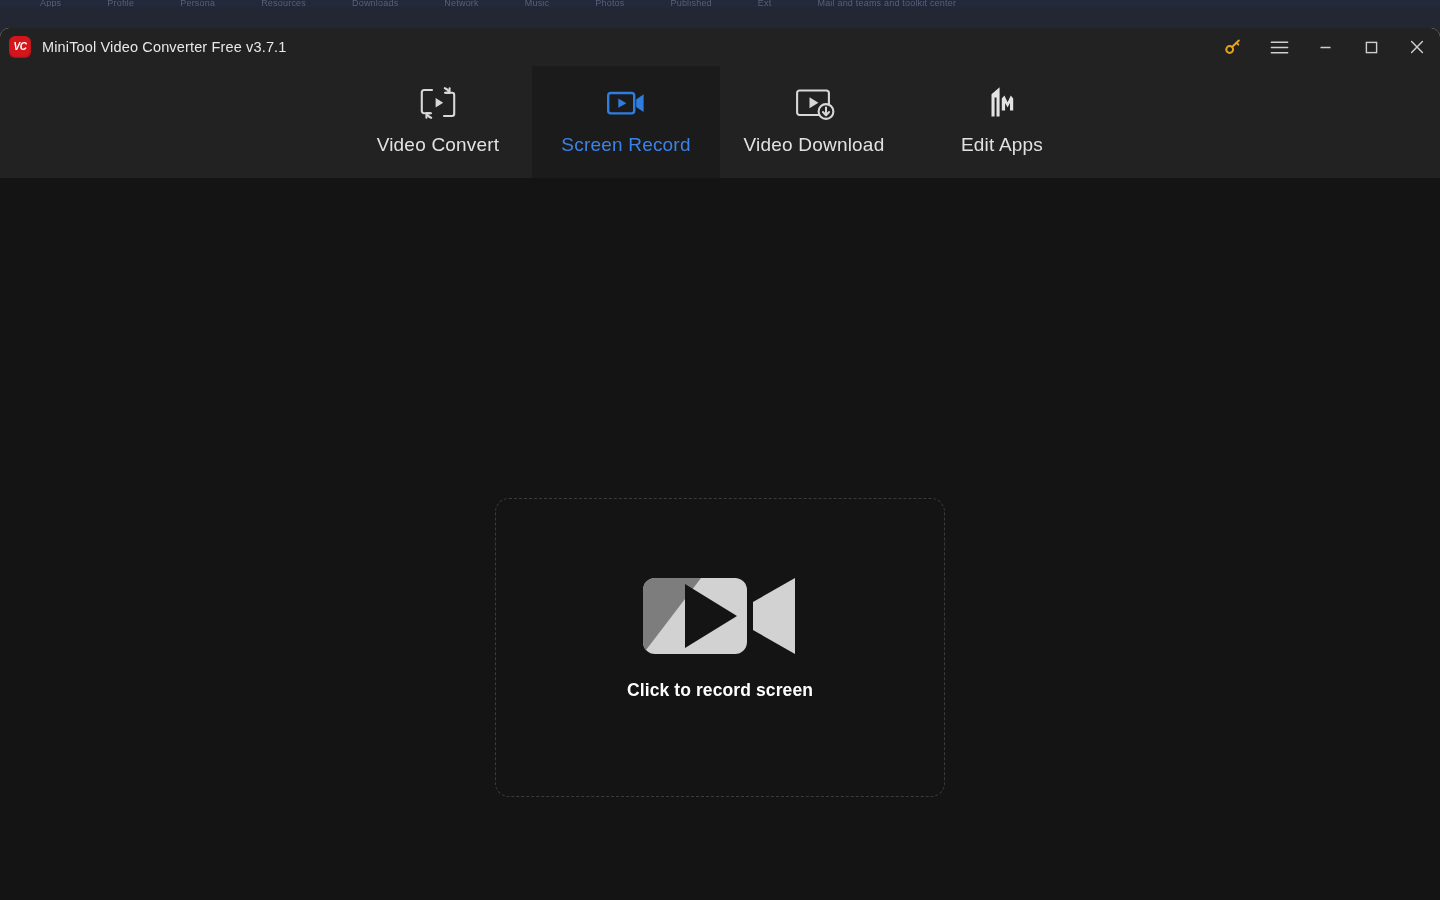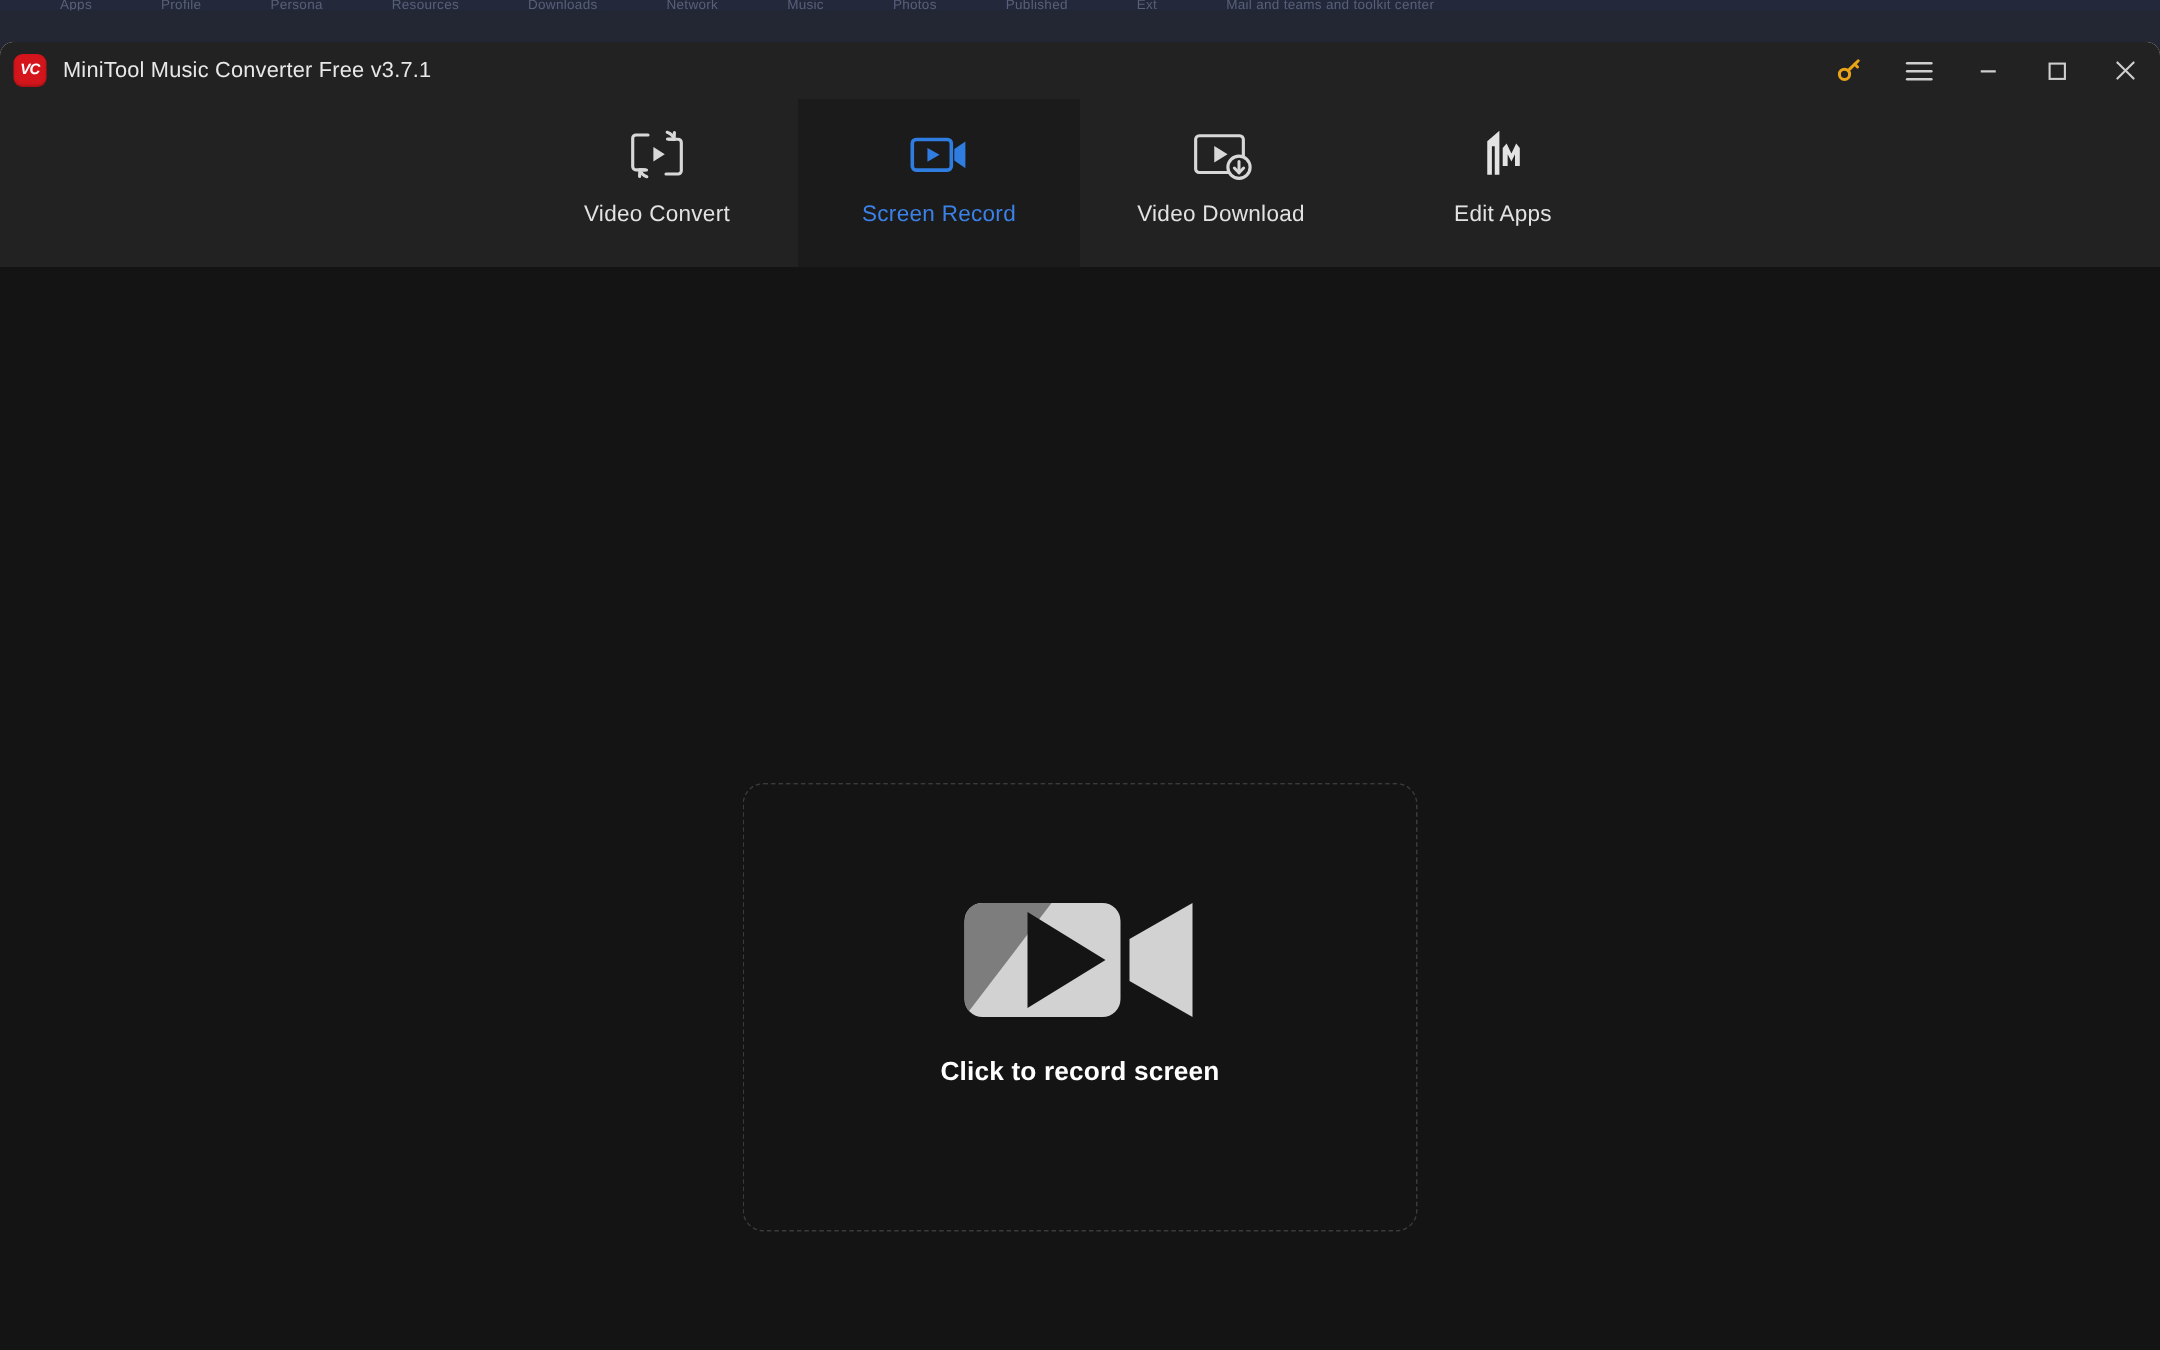--- a/index.html
+++ b/index.html
@@ -121,37 +121,37 @@
   }
   .nav-tab.active { background: #1b1b1b; }
   .nav-icon {
     height: 44px;
     display: flex;
     align-items: center;
     justify-content: center;
   }
   .nav-label {
     margin-top: 9px;
-    font-size: 15px;
+    font-size: 19px;
     color: #e2e2e2;
     letter-spacing: .2px;
     white-space: nowrap;
   }
   .nav-tab.active .nav-label { color: #3b82e8; }
 
   
   #main {
     flex: 1 1 auto;
     background: #141414;
     position: relative;
   }
   #dropzone {
     position: absolute;
     left: 495px;
-    top: 344px;
+    top: 320px;
     width: 450px;
     height: 299px;
     border: 1px dashed #3b3b3b;
     border-radius: 14px;
     display: flex;
     flex-direction: column;
     align-items: center;
     justify-content: center;
     cursor: pointer;
   }
@@ -192,21 +192,21 @@
 </div>
 
 <div id="app-window">
 
   <div id="titlebar">
 
     <div id="app-logo">
       <span>VC</span>
     </div>
 
-    <div id="app-title">MiniTool Music Converter Free v3.7.1</div>
+    <div id="app-title">MiniTool Video Converter Free v3.7.1</div>
 
     <div id="window-controls">
 
       <div class="wc" id="key-button">
         <svg width="20" height="20" viewBox="0 0 24 24">
           <circle cx="8" cy="15" r="4.1" fill="none" stroke="#e8a317" stroke-width="2.4"></circle>
           <path d="M10.9 12.1 L19 4.2" stroke="#e8a317" stroke-width="2.4" stroke-linecap="round" fill="none"></path>
           <path d="M16.2 7 L18.4 9.2" stroke="#e8a317" stroke-width="2.4" stroke-linecap="round" fill="none"></path>
         </svg>
       </div>

